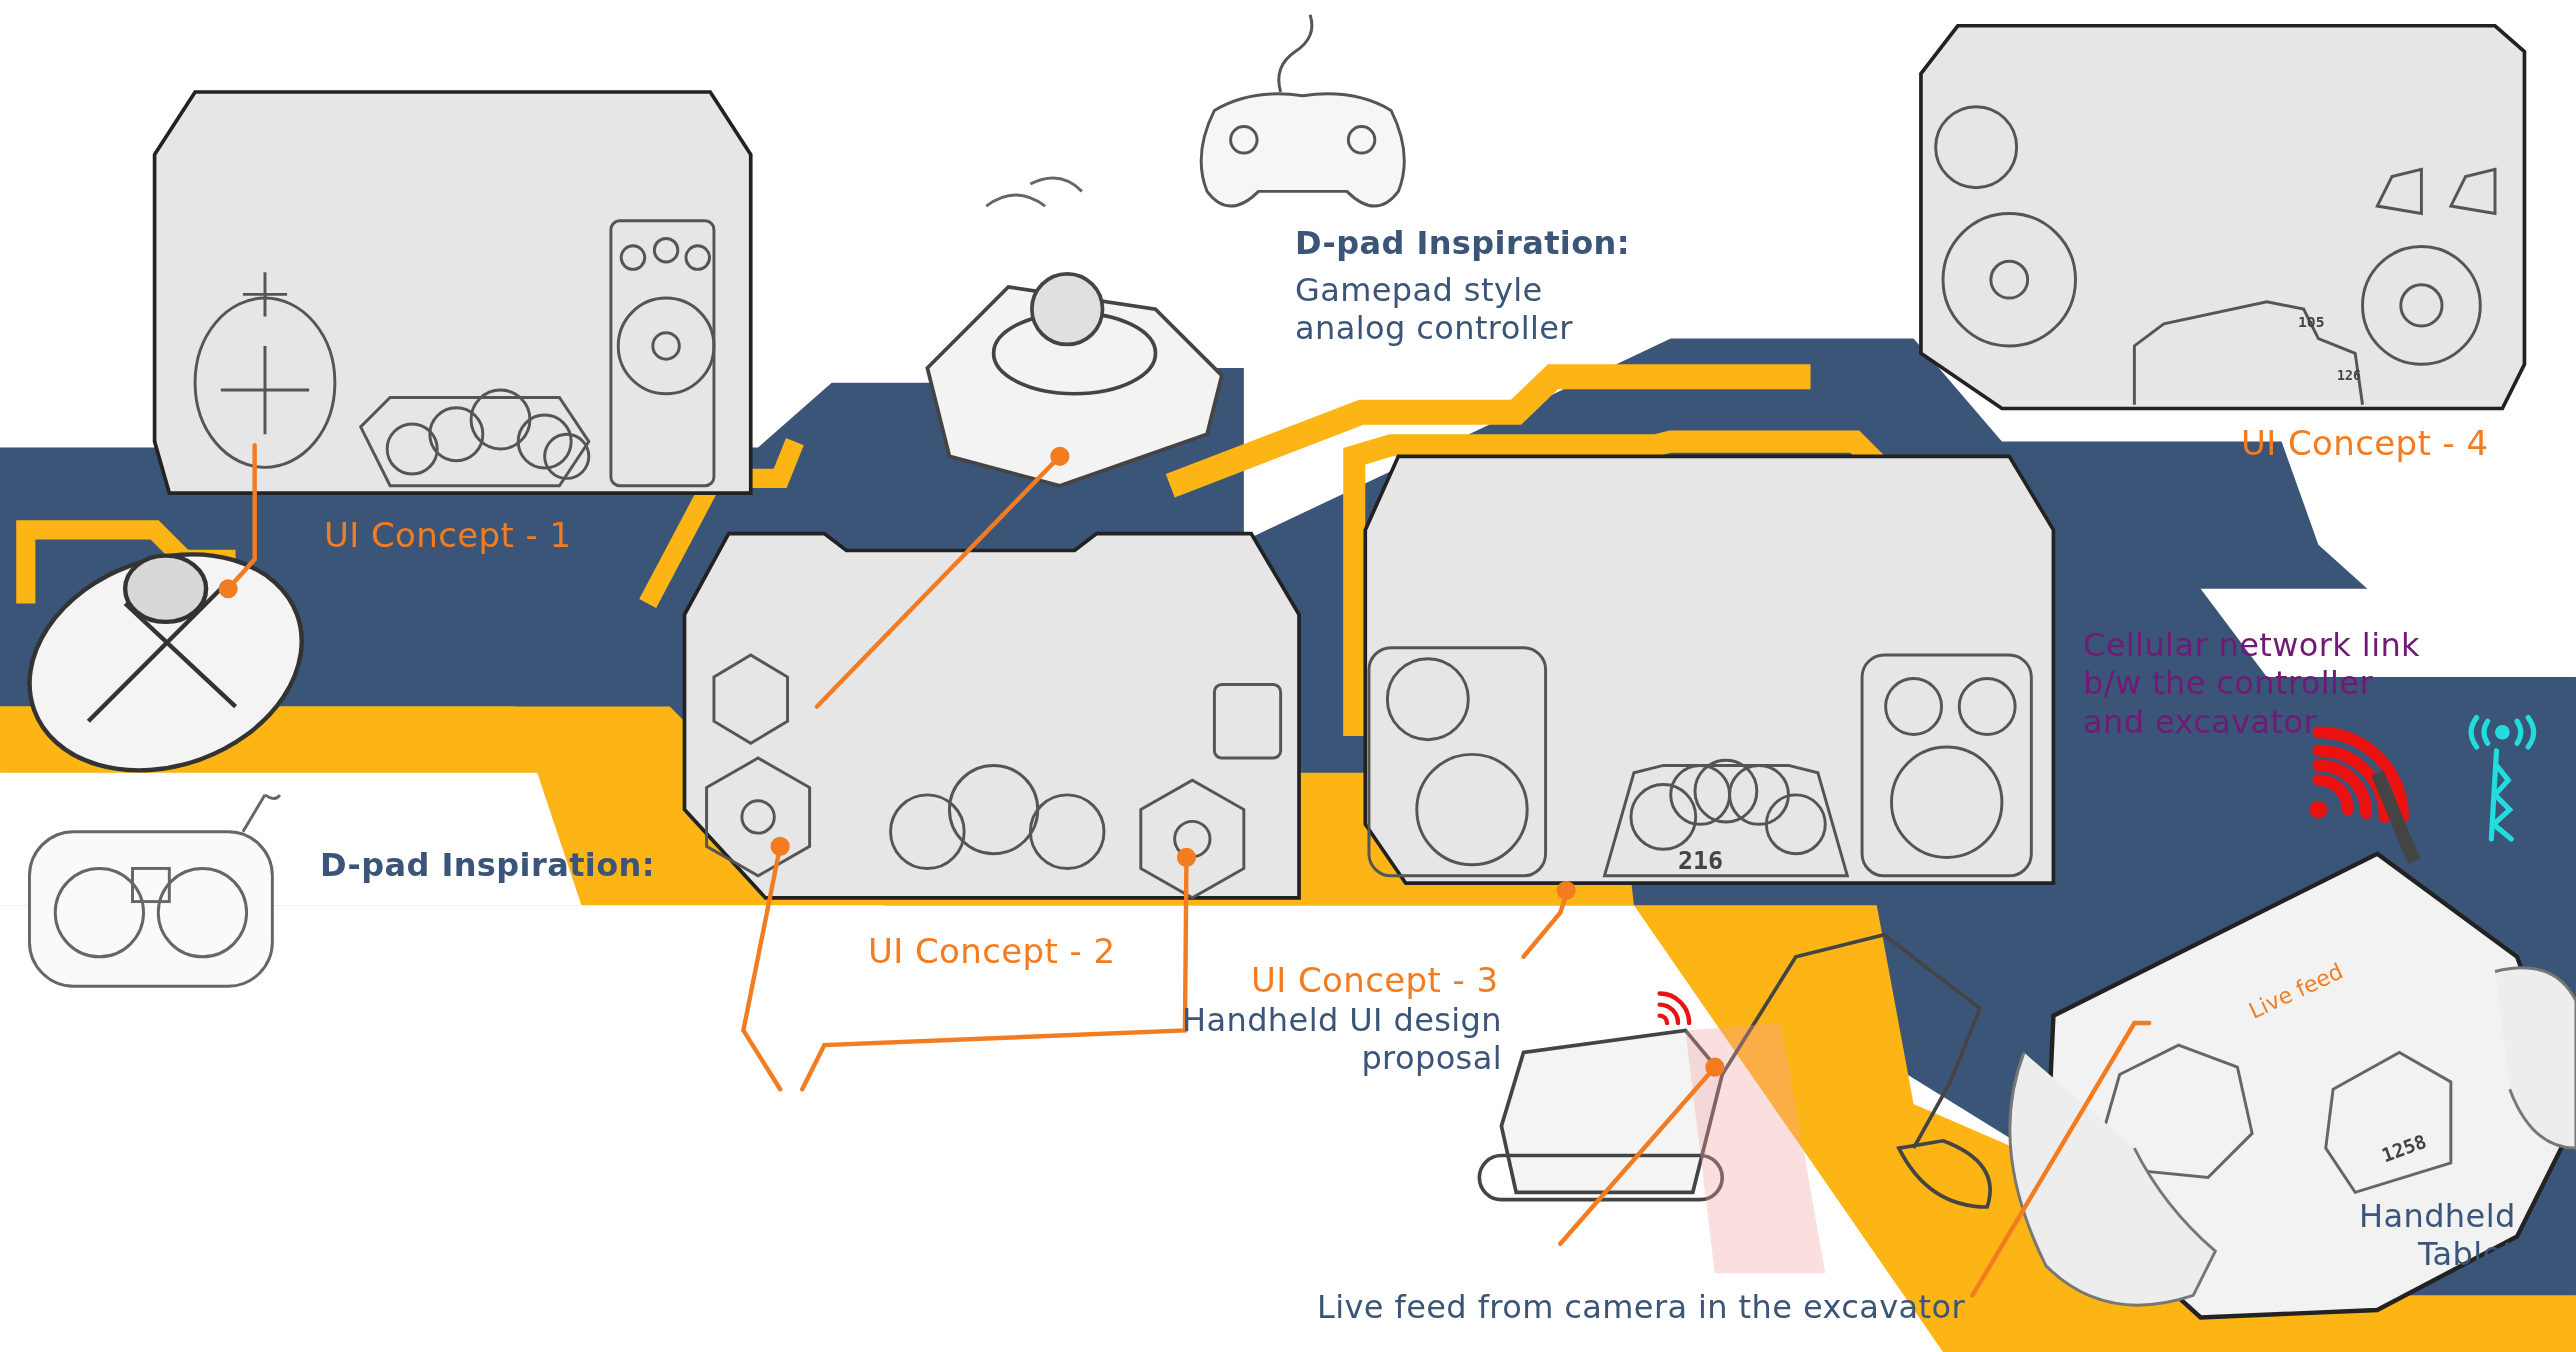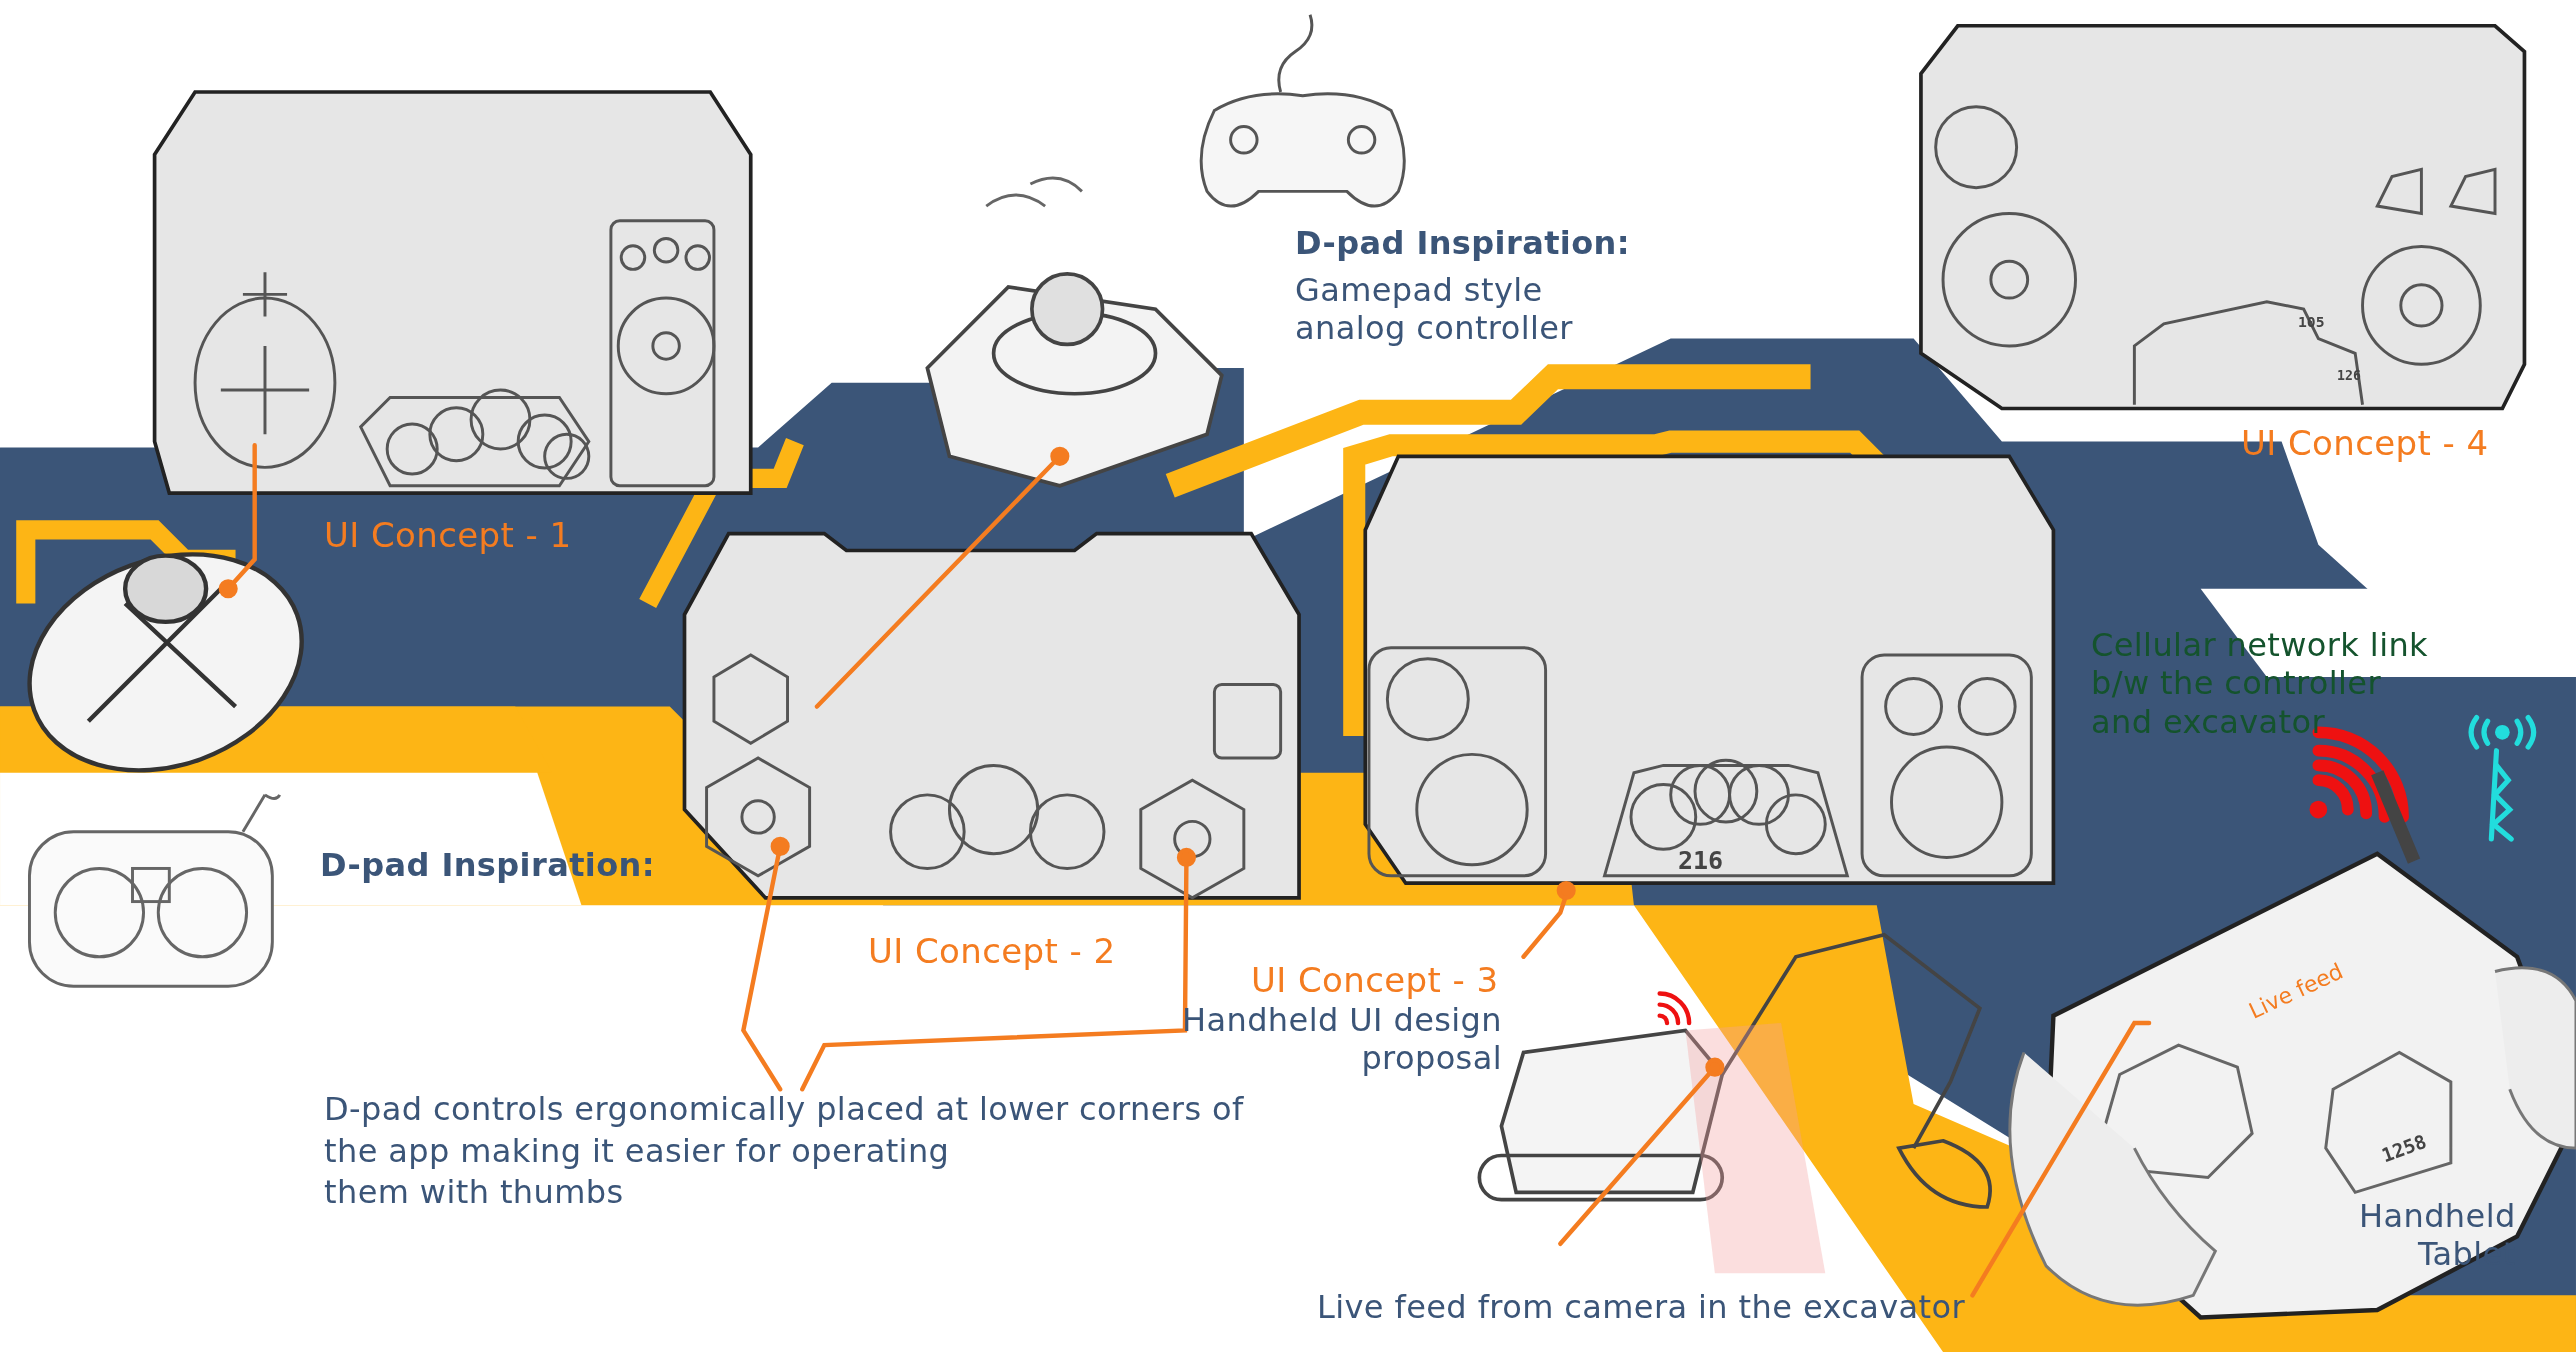--- a/index.html
+++ b/index.html
@@ -3,21 +3,21 @@
 <meta charset="utf-8">
 <style>
   html, body { margin: 0; padding: 0; background: #ffffff; }
   body { width: 2576px; height: 1352px; position: relative; overflow: hidden;
          font-family: "DejaVu Sans", sans-serif; }
   #stage { position: absolute; left: 0; top: 0; width: 2576px; height: 1352px; }
   .lbl { position: absolute; white-space: pre; line-height: 1.2;
          font-family: "DejaVu Sans", sans-serif; letter-spacing: 0.4px; }
   .orange { color: #f47c20; }
   .navy { color: #3b5578; }
-  .white { color: #14532d; margin-left: 8px; }
+  .white { color: #701a75; }
   .bold { font-weight: bold; }
   .concept { font-size: 34px; }
   .note { font-size: 32px; }
   .screen-num { position: absolute; font-family: "DejaVu Sans Mono", monospace;
                 font-weight: bold; color: #444; }
   .live-feed { position: absolute; font-size: 22px; color: #f47c20;
                transform: rotate(-25deg); transform-origin: left top; }
 </style>
 </head>
 <body>
@@ -193,23 +193,20 @@
 <div class="lbl note navy" style="left:1174px; top:1001px; text-align:right; width:328px;">Handheld UI design
 proposal</div>
 <div class="lbl concept orange" style="left:2241px; top:423px;">UI Concept - 4</div>
 
 <div class="lbl note navy bold" style="left:1295px; top:224px;">D-pad Inspiration:</div>
 <div class="lbl note navy" style="left:1295px; top:271px;">Gamepad style
 analog controller</div>
 
 <div class="lbl note navy bold" style="left:320px; top:846px;">D-pad Inspiration:</div>
 
-<div class="lbl note navy" style="left:324px; top:1089px; line-height:1.3;">D-pad controls ergonomically placed at lower corners of
-the app making it easier for operating
-them with thumbs</div>
 
 <div class="lbl note white" style="left:2083px; top:626px;">Cellular network link
 b/w the controller
 and excavator</div>
 
 <div class="lbl note navy" style="left:1317px; top:1288px;">Live feed from camera in the excavator</div>
 <div class="lbl note navy" style="left:2359px; top:1197px; text-align:right;">Handheld
 Tablet</div>
 
 <div class="live-feed" style="left:2245px; top:1001px;">Live feed</div>

